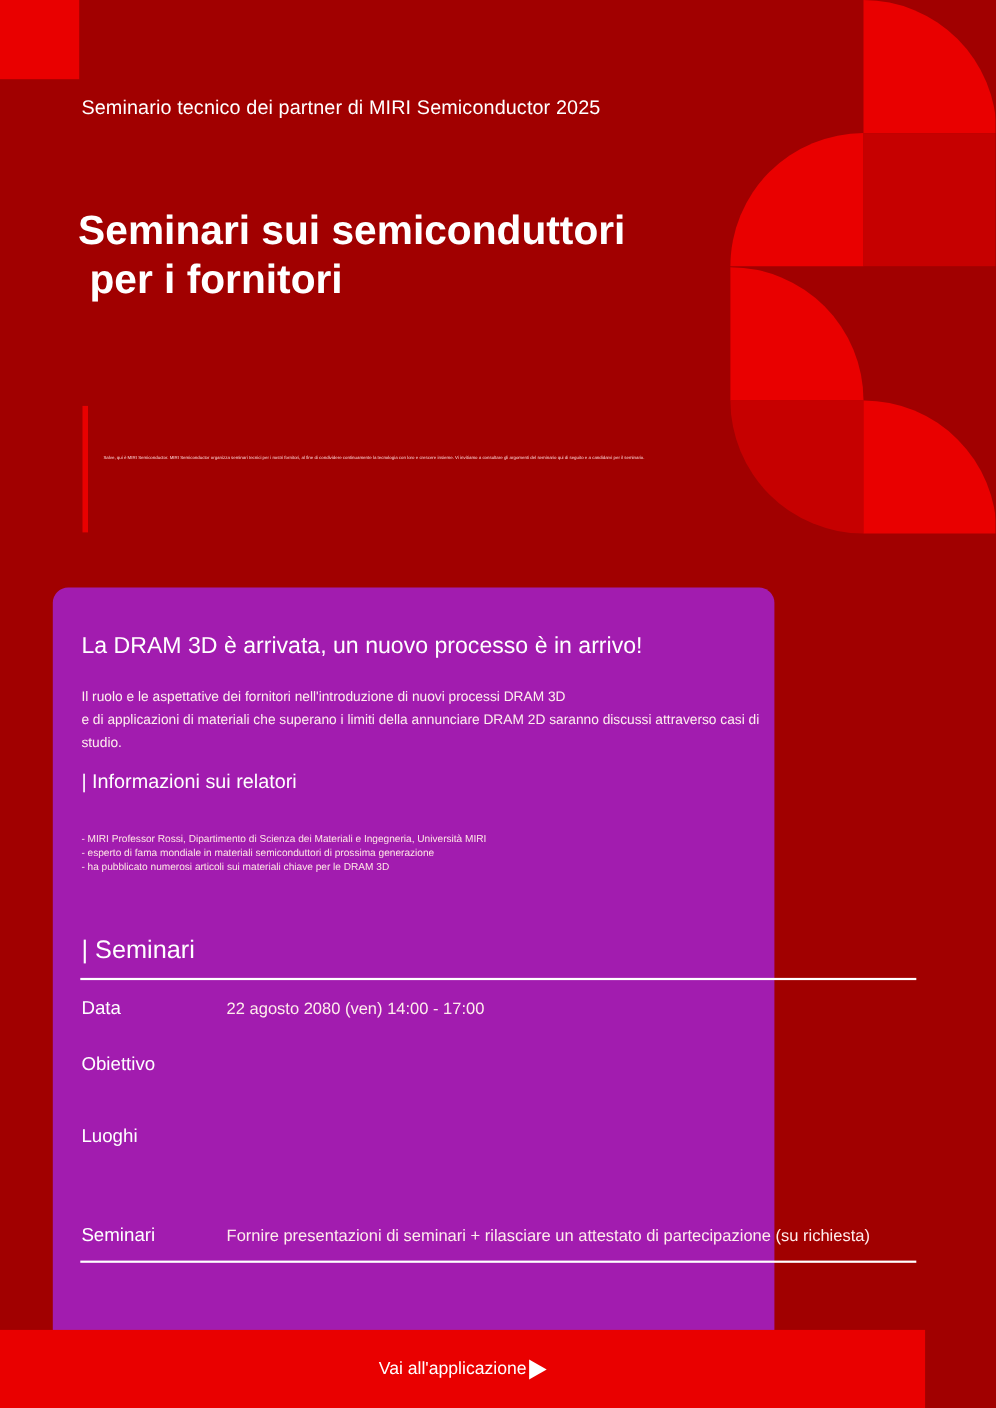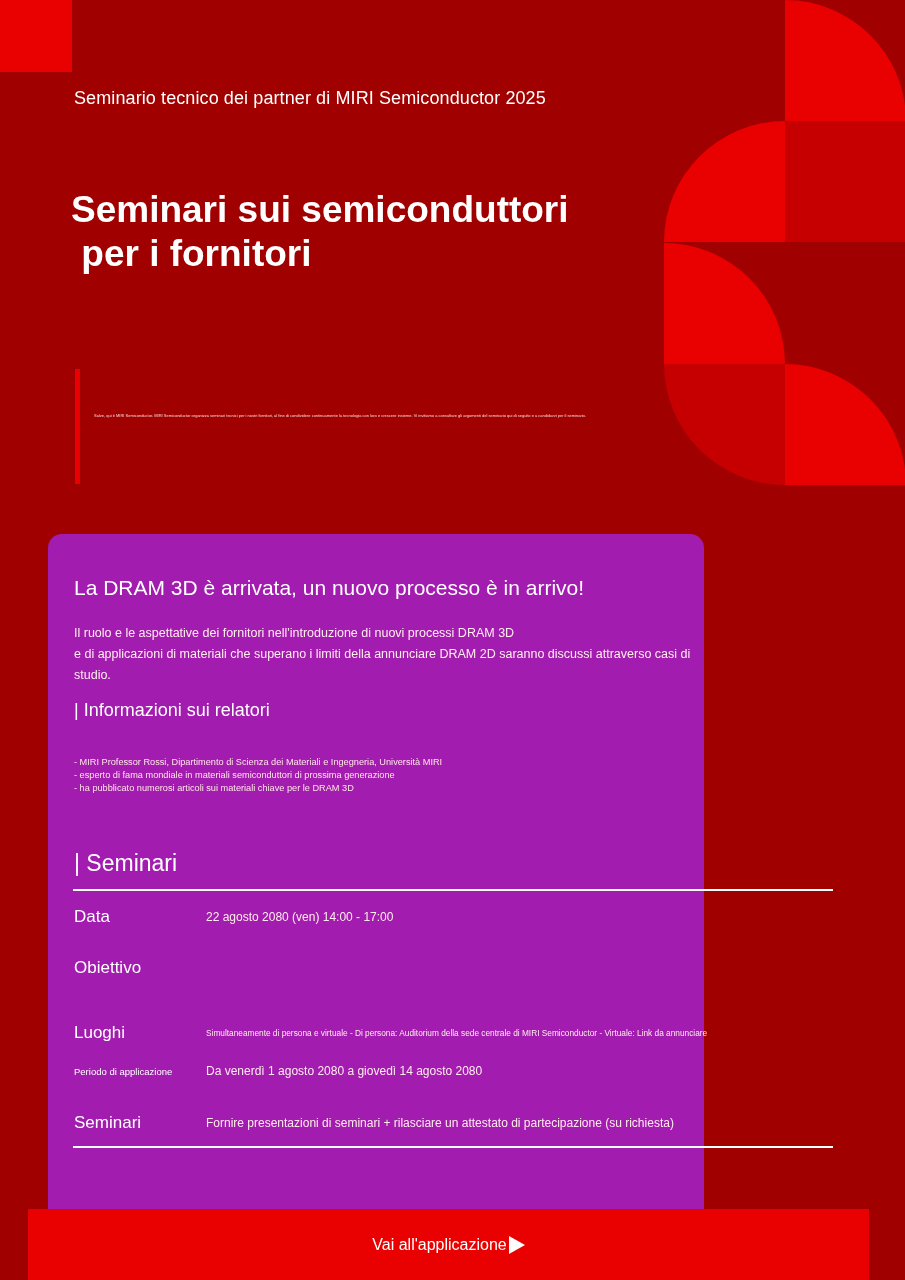--- a/index.html
+++ b/index.html
@@ -76,28 +76,28 @@
     .rule-top { top: 355px; }
     .rule-bottom { top: 612px; }
 
     .info-row {
       position: absolute; left: 26px; width: 760px; height: 24px;
       display: flex; align-items: center;
     }
     .info-label { width: 132px; font-size: 17px; font-weight: 500; flex: none; }
     .info-label.small { font-size: 9.5px; font-weight: 400; }
     .info-value { font-size: 14px; color: #ffecec; }
-    .info-value.big { font-size: 12px; }
+    .info-value.big { font-size: 15px; }
     .info-value.tiny { font-size: 8.3px; }
 
     .footer {
       position: absolute; left: 0; top: 1209px;
       width: 841px; height: 71px;
       background: #e90000;
-      display: flex; align-items: center; justify-content: center; margin-left: 28px;
+      display: flex; align-items: center; justify-content: center;
     }
     .cta {
       display: flex; align-items: center; gap: 2px;
       font-size: 16px; font-weight: 500; color: #ffffff;
       cursor: pointer;
     }
     .play-icon {
       width: 0; height: 0;
       border-top: 9px solid transparent;
       border-bottom: 9px solid transparent;
@@ -144,25 +144,20 @@
 
   <div class="info-row" style="top:371px;">
     <span class="info-label">Data</span>
     <span class="info-value big">22 agosto 2080 (ven) 14:00 - 17:00</span>
   </div>
   <div class="info-row" style="top:422px;">
     <span class="info-label">Obiettivo</span>
   </div>
   <div class="info-row" style="top:487px;">
     <span class="info-label">Luoghi</span>
-    <span class="info-value tiny">Simultaneamente di persona e virtuale - Di persona: Auditorium della sede centrale di MIRI Semiconductor - Virtuale: Link da annunciare</span>
-  </div>
-  <div class="info-row" style="top:525px;">
-    <span class="info-label small">Periodo di applicazione</span>
-    <span class="info-value big">Da venerdì 1 agosto 2080 a giovedì 14 agosto 2080</span>
   </div>
   <div class="info-row" style="top:577px;">
     <span class="info-label">Seminari</span>
     <span class="info-value big">Fornire presentazioni di seminari + rilasciare un attestato di partecipazione (su richiesta)</span>
   </div>
 
   <div class="rule rule-bottom"></div>
 </section>
 
 <footer class="footer">

